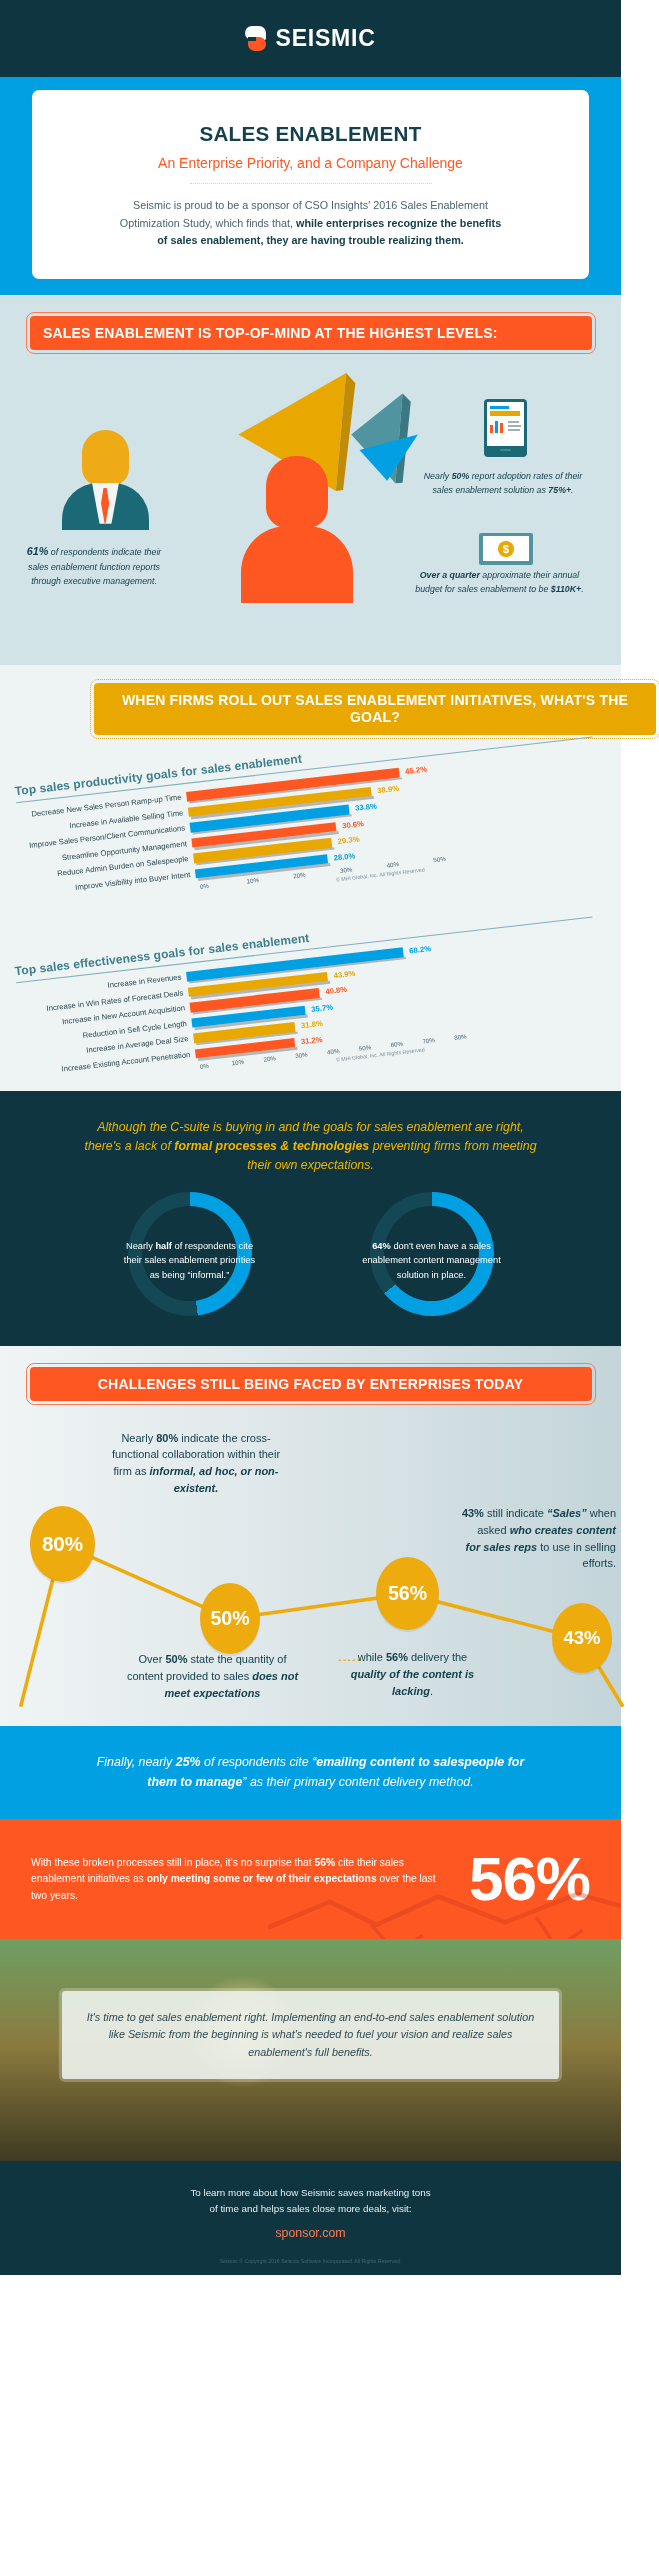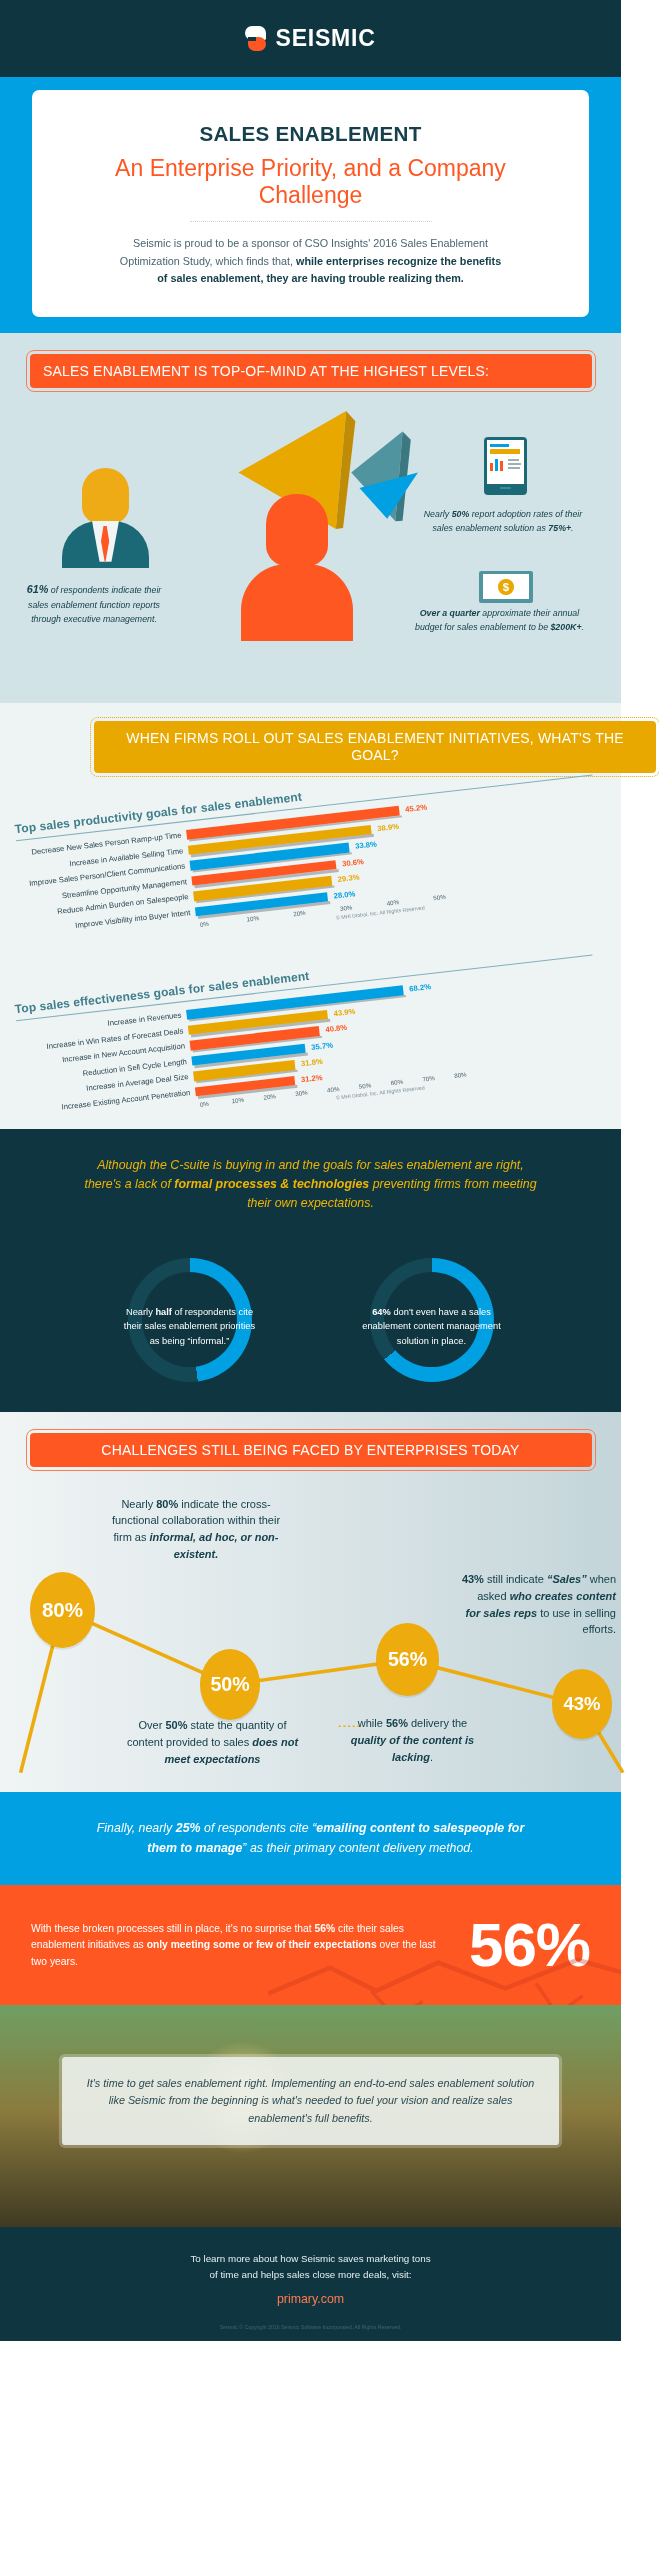--- a/index.html
+++ b/index.html
@@ -30,32 +30,32 @@
                font-family:"Liberation Sans Narrow","Liberation Sans",sans-serif; }
 
   
   .titleband { background:#00a0e3; padding:13.4px 32px 16.5px; }
   .titlecard {
     background:#fff; border-radius:7.2px; padding:32px 31px 29px; text-align:center;
     box-shadow:0 0 0 4.1px rgba(255,255,255,0.0);
   }
   .t1 { font-size:20.6px; font-weight:bold; color:#16414c; letter-spacing:0.3px;
         font-family:"Liberation Sans Narrow","Liberation Sans",sans-serif; }
-  .t2 { font-size:23px; color:#ff5722; margin-top:8.2px; font-weight:400;
+  .t2 { font-size:14px; color:#ff5722; margin-top:8.2px; font-weight:400;
         font-family:"Liberation Sans Narrow","Liberation Sans",sans-serif; }
   .dotrule { margin:12.4px auto 13.4px; width:242px; border-top:1.5px dotted #cfd6d8; height:0.5px; }
   .t3 { font-size:10.8px; line-height:1.62; color:#4a6570; max-width:392px; margin:0 auto;
         font-family:"Liberation Sans Narrow","Liberation Sans",sans-serif; }
   .t3 b { color:#16414c; }
 
   
   .s-topmind { background:#d2e3e7; padding:20.6px 0 13.4px; position:relative; overflow:hidden; }
   .ribbon {
     margin:0 auto; width:562px; background:#ff5722; border-radius:4.1px;
-    padding:8.8px 13.4px; color:#fff; font-size:14px; font-weight:normal; letter-spacing:0.2px;
+    padding:8.8px 13.4px; color:#fff; font-size:14px; font-weight:bold; letter-spacing:0.2px;
     font-family:"Liberation Sans Narrow","Liberation Sans",sans-serif;
     outline:1px solid #ff7a50; outline-offset:3.6px;
   }
   .ribbon.center { text-align:center; }
   .ribbon.gold { background:#e8a800; outline:1px dotted #e8a800; line-height:1.25; }
 
   .tm-body { position:relative; height:289px; margin-top:13.4px; }
   .tm-exec { position:absolute; left:62px; top:67px; }
   .exec-head { width:47px; height:56px; background:#eeab16; border-radius:23px 23px 17.5px 17.5px; margin:0 auto; }
   .exec-body { width:87px; height:47px; background:#1b6877; border-radius:36px 36px 0 0; margin-top:-3.1px; position:relative; }
@@ -121,21 +121,21 @@
             font-family:"Liberation Sans Narrow","Liberation Sans",sans-serif; }
   .axis { display:flex; margin-left:173px; font-size:6.2px; color:#4a6570; margin-top:3.1px;
           font-family:"Liberation Sans Narrow","Liberation Sans",sans-serif; }
   .axis span { width:50px; }
   .copyr { font-size:5.2px; color:#7d939a; margin-left:309px; margin-top:2.1px;
            font-family:"Liberation Sans Narrow","Liberation Sans",sans-serif; }
 
   
   .s-dark { background:#0f3640; padding:27px 0 30px; text-align:center; }
   .darkquote { font-size:12.4px; line-height:1.55; color:#f0b400; font-style:italic; max-width:464px;
-               margin:0 auto 44px; font-family:"Liberation Sans Narrow","Liberation Sans",sans-serif; }
+               margin:0 auto 16px; font-family:"Liberation Sans Narrow","Liberation Sans",sans-serif; }
   .darkquote b { font-weight:bold; }
   .donuts { display:flex; justify-content:center; gap:72px; }
   .donutbox { position:relative; width:170px; }
   .donut { width:124px; height:124px; margin:0 auto; border-radius:50%; position:relative; }
   .donut .hole { position:absolute; left:14.4px; top:14.4px; width:95px; height:95px;
                  border-radius:50%; background:#0f3640; }
   .donut-cap { position:absolute; left:0; right:0; top:47px; font-size:9.3px; line-height:1.6;
                color:#ffffff; font-family:"Liberation Sans Narrow","Liberation Sans",sans-serif;
                padding:0 13.4px; }
   .donut-cap b { font-weight:bold; }
@@ -275,21 +275,21 @@
         <span>Nearly </span><b>50%</b><span> report adoption rates of their sales enablement solution as </span><b>75%+</b><span>.</span>
       </div>
 
       <div class="money">
         <div class="bill">
             <div class="coin">$</div>
           </div>
       </div>
 
       <div class="tm-right2">
-        <b>Over a quarter</b><span> approximate their annual budget for sales enablement to be </span><b>$200K+</b><span>.</span>
+        <b>Over a quarter</b><span> approximate their annual budget for sales enablement to be </span><b>$110K+</b><span>.</span>
       </div>
     </div>
   </div>
 
   <div class="s-goals">
     <div class="goals-hdr">
       <div class="ribbon gold center">WHEN FIRMS ROLL OUT SALES ENABLEMENT INITIATIVES, WHAT'S THE GOAL?</div>
     </div>
 
     <div class="chartwrap">
@@ -467,18 +467,18 @@
   <div class="s-photo">
     <div class="sun"></div>
     <div class="quotecard">
       <p>It's time to get sales enablement right. Implementing an end-to-end sales enablement solution like Seismic from the beginning is what's needed to fuel your vision and realize sales enablement's full benefits.</p>
     </div>
   </div>
 
   <div class="s-foot">
     <div class="foot-txt">To learn more about how Seismic saves marketing tons</div>
     <div class="foot-txt">of time and helps sales close more deals, visit:</div>
-    <a class="foot-link" href="#">primary.com</a>
+    <a class="foot-link" href="#">sponsor.com</a>
     <div class="foot-fine">Seismic © Copyright 2016 Seismic Software Incorporated. All Rights Reserved.</div>
   </div>
 
 </div>
 
 
 </body></html>

